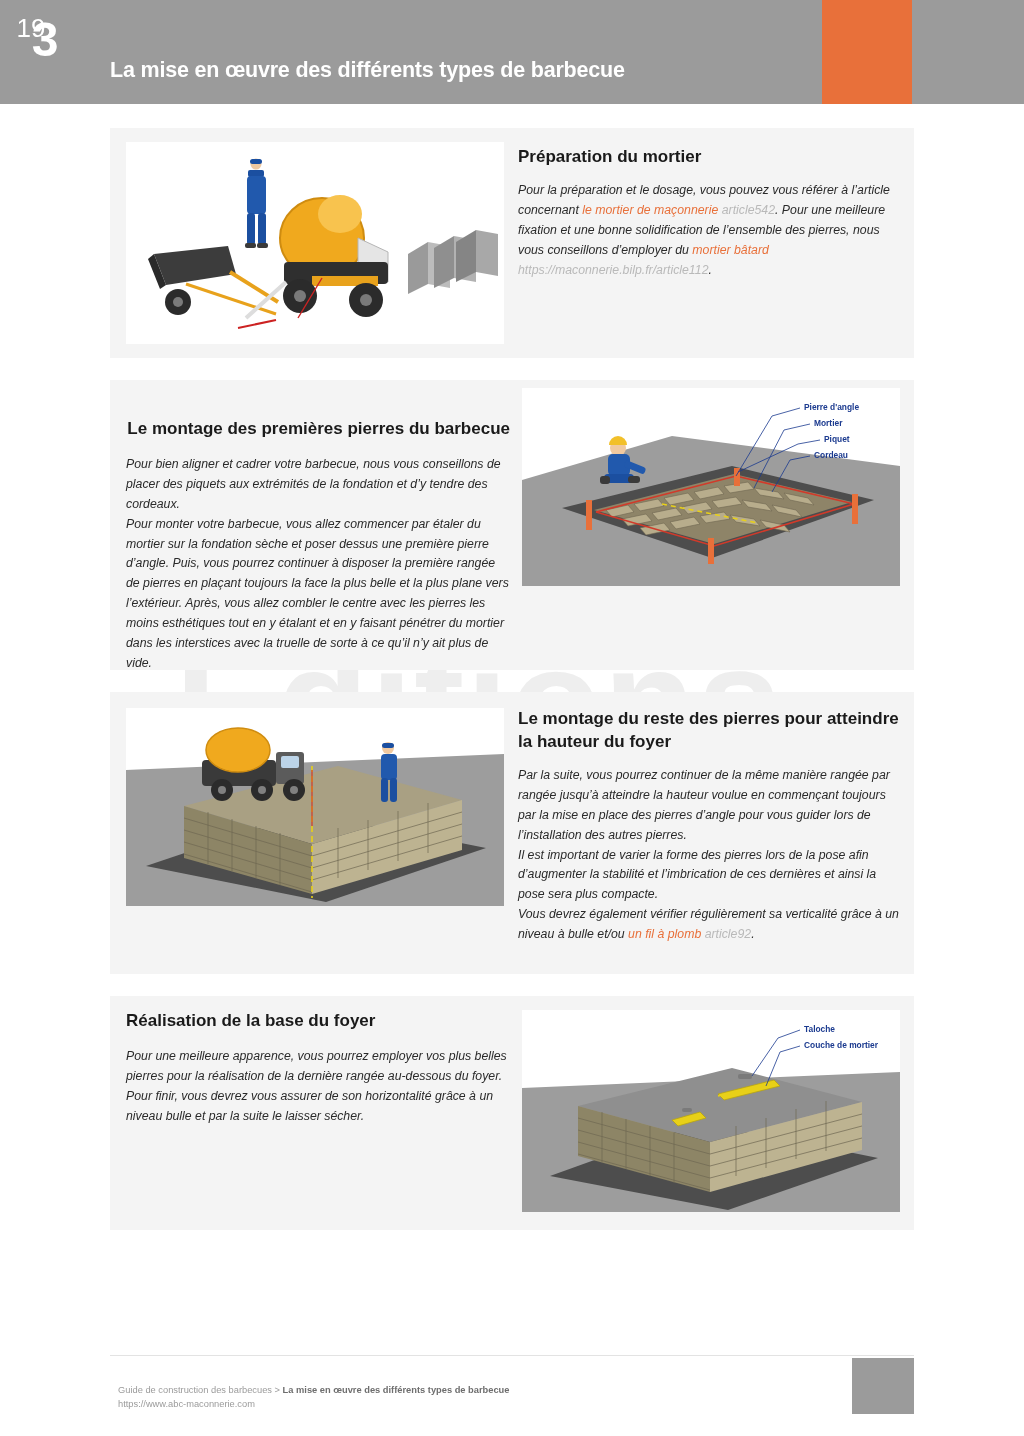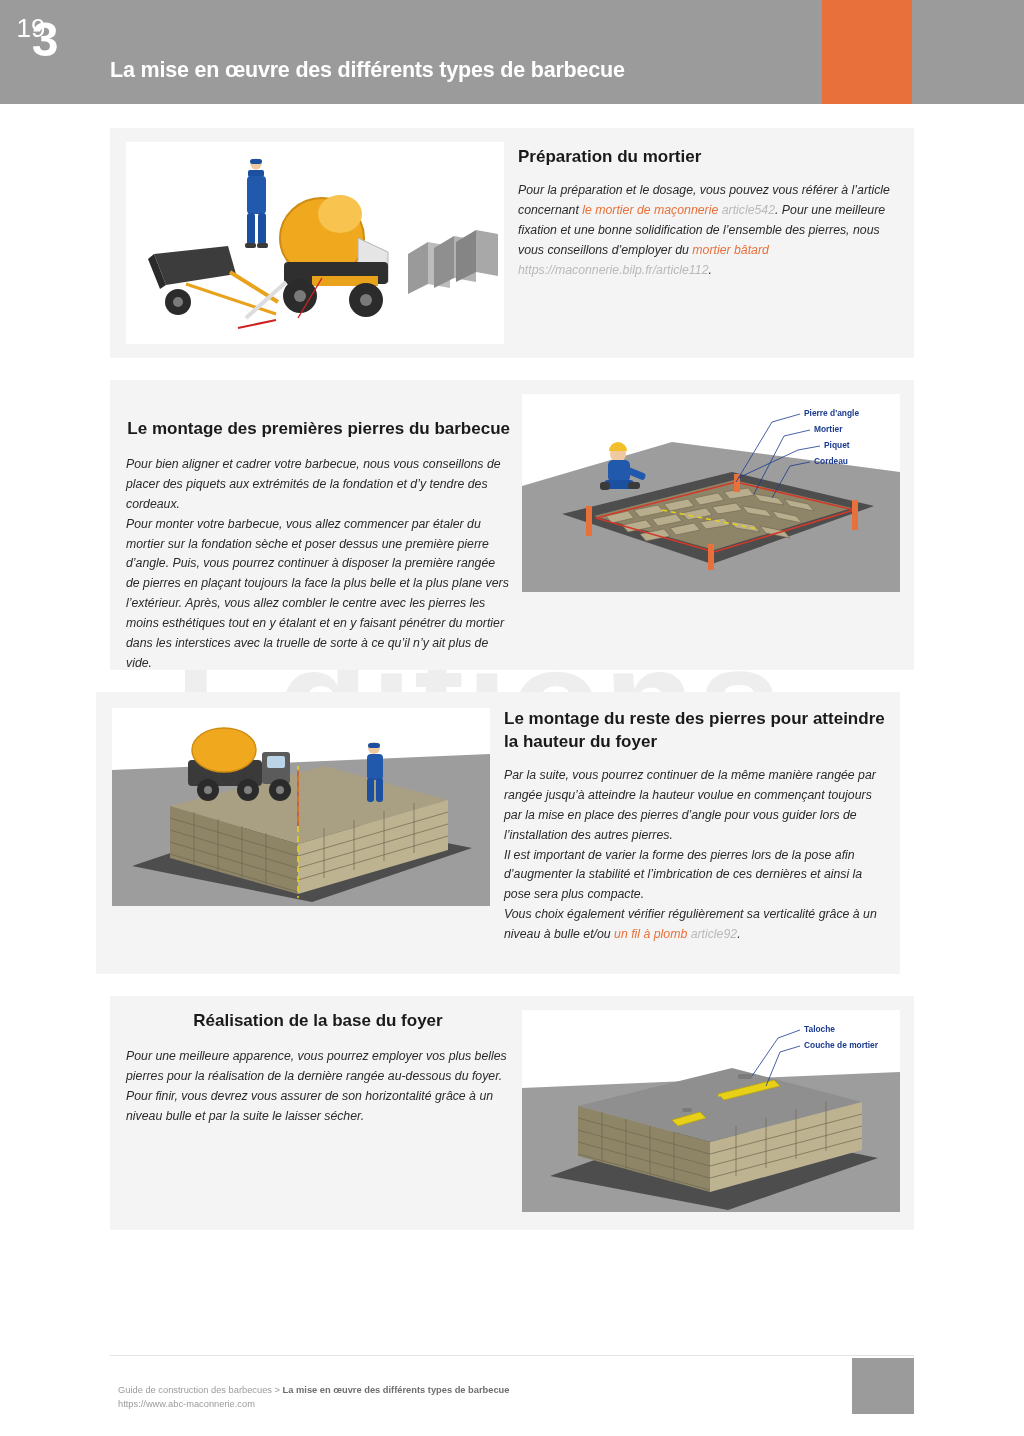--- a/index.html
+++ b/index.html
@@ -40,21 +40,21 @@
   .watermark .l2 { display: block; margin-left: 4px; }
 
   
   .section {
     position: absolute;
     background: #f4f4f4;
     z-index: 1;
   }
   .sec1 { left: 110px; top: 128px; width: 804px; height: 230px; }
   .sec2 { left: 110px; top: 380px; width: 804px; height: 290px; }
-  .sec3 { left: 96px; top: 692px; width: 804px; height: 282px; }
+  .sec3 { left: 110px; top: 692px; width: 804px; height: 282px; }
   .sec4 { left: 110px; top: 996px; width: 804px; height: 234px; }
 
   .heading {
     font-size: 17px; font-weight: bold; color: #1a1a1a;
     line-height: 1.35;
   }
   .body-text {
     font-size: 12.3px; color: #2a2a2a; line-height: 1.62; font-style: italic;
   }
   .link-orange { color: #e8703a; }
@@ -67,35 +67,35 @@
   }
   .sec1 .txt {
     position: absolute; left: 408px; top: 18px; width: 382px;
   }
   .sec1 .heading { margin-bottom: 12px; }
 
   
   .sec2 .txt { position: absolute; left: 16px; top: 14px; width: 386px; }
   .sec2 .heading { text-align: right; margin-bottom: 14px; padding-right: 2px; margin-top: 24px; }
   .sec2 .img-wrap {
-    position: absolute; left: 412px; top: 14px; width: 378px; height: 198px;
+    position: absolute; left: 412px; top: 8px; width: 378px; height: 198px;
     background: #ffffff; overflow: hidden;
   }
 
   
   .sec3 .img-wrap {
     position: absolute; left: 16px; top: 16px; width: 378px; height: 198px;
     background: #ffffff; overflow: hidden;
   }
   .sec3 .txt { position: absolute; left: 408px; top: 16px; width: 382px; }
   .sec3 .heading { margin-bottom: 12px; }
 
   
   .sec4 .txt { position: absolute; left: 16px; top: 14px; width: 386px; }
-  .sec4 .heading { text-align: center; margin-bottom: 14px; padding-right: 2px; }
+  .sec4 .heading { text-align: left; margin-bottom: 14px; padding-right: 2px; }
   .sec4 .img-wrap {
     position: absolute; left: 412px; top: 14px; width: 378px; height: 202px;
     background: #a21caf; overflow: hidden;
   }
 
   
   .footer-rule {
     position: absolute; left: 110px; top: 1355px; width: 804px; height: 1px;
     background: #e3e3e3;
   }
@@ -310,21 +310,21 @@
         <circle cx="168" cy="82" r="11" fill="#2b2b2b"></circle>
           <circle cx="168" cy="82" r="4" fill="#808080"></circle>
       </g>
     </svg>
   </div>
   <div class="txt">
     <div class="heading">Le montage du reste des pierres pour atteindre la hauteur du foyer</div>
     <div class="body-text">Par la suite, vous pourrez continuer de la même manière rangée par rangée jusqu’à atteindre la hauteur voulue en commençant toujours par la mise en place des pierres d’angle pour vous guider lors de l’installation des autres pierres.</div>
     <div class="body-text">Il est important de varier la forme des pierres lors de la pose afin d’augmenter la stabilité et l’imbrication de ces dernières et ainsi la pose sera plus compacte.</div>
     <div class="body-text">
-      <span>Vous choix également vérifier régulièrement sa verticalité grâce à un niveau à bulle et/ou </span><span class="link-orange">un fil à plomb</span><span class="link-grey"> article92</span><span>.</span>
+      <span>Vous devrez également vérifier régulièrement sa verticalité grâce à un niveau à bulle et/ou </span><span class="link-orange">un fil à plomb</span><span class="link-grey"> article92</span><span>.</span>
     </div>
   </div>
 </div>
 
 <div class="section sec4">
   <div class="txt">
     <div class="heading">Réalisation de la base du foyer</div>
     <div class="body-text">Pour une meilleure apparence, vous pourrez employer vos plus belles pierres pour la réalisation de la dernière rangée au-dessous du foyer.</div>
     <div class="body-text">Pour finir, vous devrez vous assurer de son horizontalité grâce à un niveau bulle et par la suite le laisser sécher.</div>
   </div>

